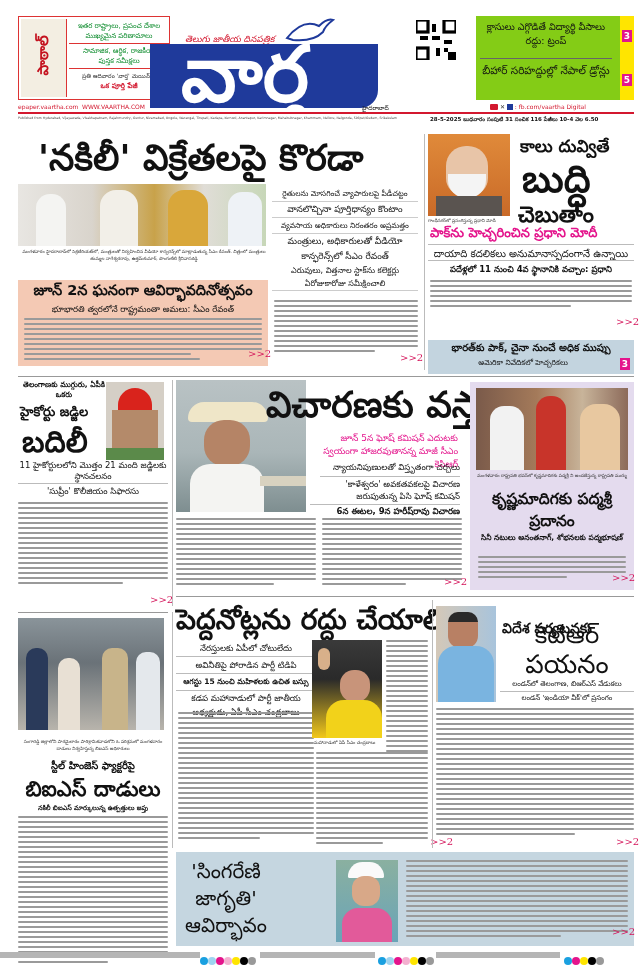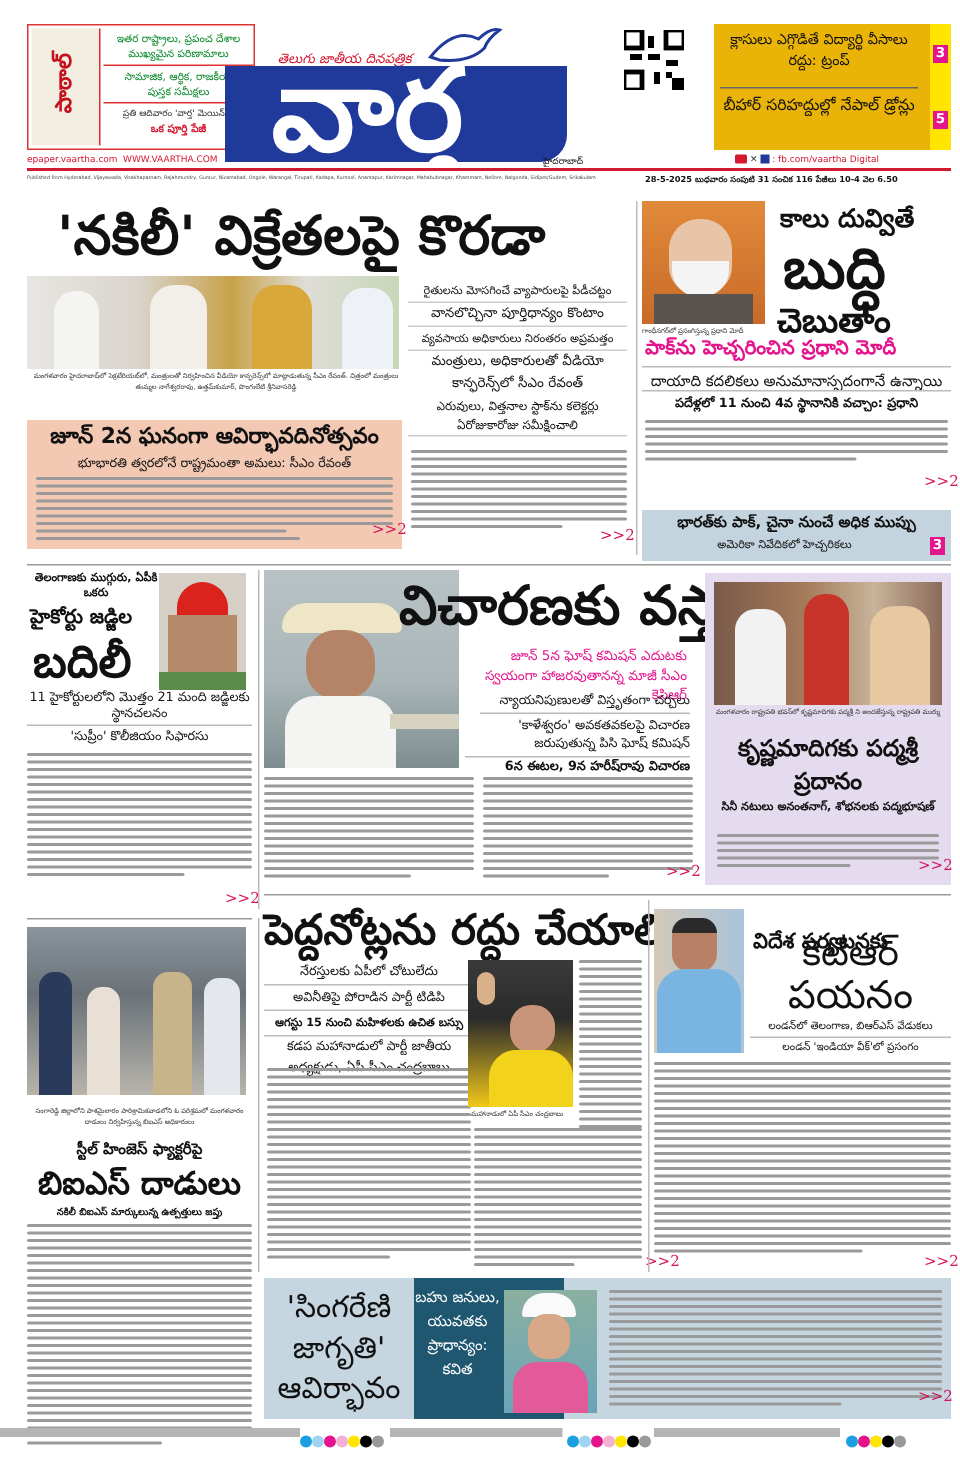--- a/index.html
+++ b/index.html
@@ -51,21 +51,21 @@
     <rect x="0" y="7" width="3" height="3" fill="none" stroke="#000" stroke-width="0.8"></rect>
     <rect x="4" y="1" width="1" height="2" fill="#000"></rect>
       <rect x="4" y="4" width="2" height="1" fill="#000"></rect>
     <rect x="7" y="5" width="2" height="1" fill="#000"></rect>
       <rect x="5" y="7" width="1" height="2" fill="#000"></rect>
     <rect x="7" y="7" width="1" height="1" fill="#000"></rect>
       <rect x="8" y="8" width="2" height="2" fill="#000"></rect>
     <rect x="1" y="4" width="2" height="1" fill="#000"></rect>
   </svg>
 
-  <div class="abs" style="left:476px;top:16px;width:158px;height:84px;background:#eab308;">
+  <div class="abs" style="left:476px;top:16px;width:158px;height:84px;background:#84cc16;">
     <div class="abs" style="right:0;top:0;width:14px;height:84px;background:#ffe500;"></div>
     <div class="abs center" style="left:2px;top:4px;width:136px;font-size:9.5px;line-height:14px;">
       <span>క్లాసులు ఎగ్గొడితే విద్యార్థి వీసాలు రద్దు: ట్రంప్</span>
     </div>
     <div class="abs" style="right:2px;top:14px;width:10px;height:12px;background:#e4148c;color:#fff;font-size:9px;font-weight:bold;text-align:center;line-height:12px;">3</div>
     <div class="abs" style="left:4px;top:42px;width:132px;height:1px;background:#666;"></div>
     <div class="abs center" style="left:2px;top:46px;width:136px;font-size:10.5px;line-height:16px;">
       <span>బీహార్ సరిహద్దుల్లో నేపాల్ డ్రోన్లు</span>
     </div>
     <div class="abs" style="right:2px;top:58px;width:10px;height:12px;background:#e4148c;color:#fff;font-size:9px;font-weight:bold;text-align:center;line-height:12px;">5</div>
@@ -436,23 +436,20 @@
     <i></i>
     <i></i>
     <i></i>
     <i></i>
     <i style="width:70%"></i>
   </div>
 <div class="more" style="left:616px;top:836px;">&gt;&gt;2</div>
 
 <div class="abs" style="left:176px;top:852px;width:458px;height:94px;background:#c5d6e0;">
   <div class="abs center" style="left:0;top:6px;width:100px;font-size:20px;line-height:27px;">'సింగరేణి జాగృతి' ఆవిర్భావం</div>
-  <div class="abs" style="left:100px;top:0;width:100px;height:94px;background:#1f5670;">
-    <div class="abs center" style="left:0;top:6px;width:58px;color:#fff;font-size:10px;line-height:16px;">బహు జనులు, యువతకు ప్రాధాన్యం: కవిత</div>
-  </div>
   <div class="photo" style="left:160px;top:8px;width:62px;height:82px;background:linear-gradient(180deg,#8ab0a0,#6aa4b8);">
     <div class="abs" style="left:12px;top:2px;width:36px;height:16px;background:#fafafa;border-radius:18px 18px 2px 2px;"></div>
     <div class="abs" style="left:16px;top:16px;width:28px;height:30px;background:#d8a888;border-radius:12px;"></div>
     <div class="abs" style="left:6px;top:48px;width:50px;height:34px;background:#e25a9a;border-radius:16px 16px 0 0;"></div>
   </div>
   <div class="txt-lines" style="left:230px;top:8px;width:222px;">
       <i></i>
       <i></i>
       <i></i>
       <i></i>

